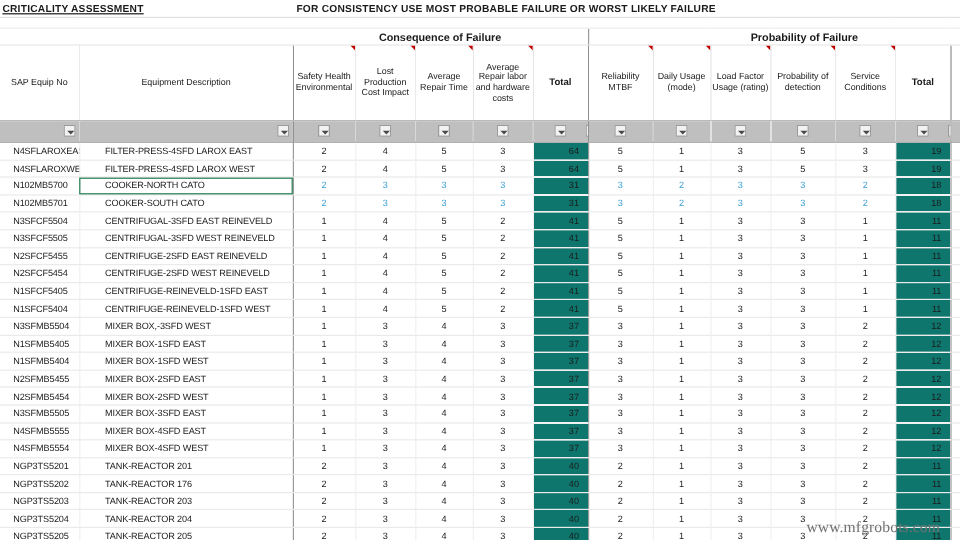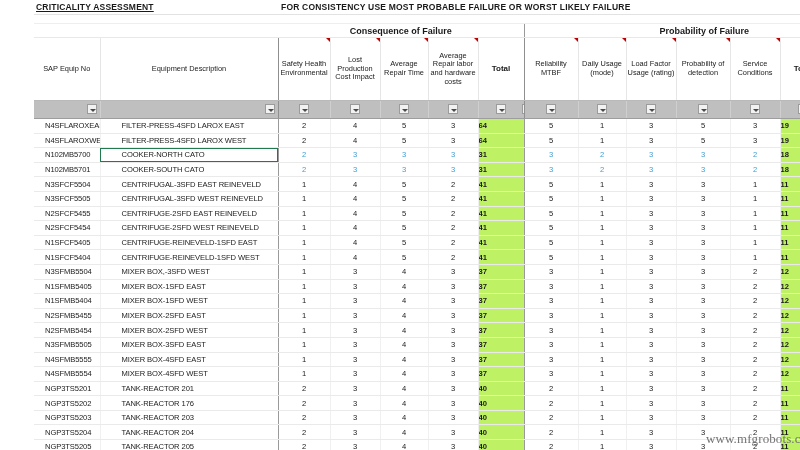--- a/index.html
+++ b/index.html
@@ -2,21 +2,21 @@
 <html><head>
 <meta charset="utf-8">
 <style>
   html,body{margin:0;padding:0;background:#fff;}
   body{
     width:800px;height:450px;overflow:hidden;
     font-family:"Liberation Sans", sans-serif;
     color:#1a1a1a;
     -webkit-font-smoothing:antialiased;
   }
-  #sheet{position:relative;width:690px;height:450px;margin-left:34px;}
+  #sheet{position:relative;width:690px;height:450px;}
   table{border-collapse:collapse;table-layout:fixed;width:800px;}
   td,th{padding:0;margin:0;vertical-align:middle;overflow:hidden;white-space:nowrap;}
 
   
   .title-row td{height:14px;font-size:8.5px;font-weight:bold;letter-spacing:.2px;
                 border-bottom:1px solid #e2e2e2;}
   .title-main{padding-left:2px;}
   .title-main span{text-decoration:underline;}
   .title-cons{padding-left:3px;}
 
@@ -68,21 +68,21 @@
 
   
   .d td{
     height:13.6px;font-size:7.6px;border-bottom:1px solid #eaeaea;
     border-right:1px solid #f0f0f0;
   }
   .d td.thickR{border-right:1px solid #9a9a9a;}
   .d td.code{padding-left:11px;letter-spacing:-.1px;}
   .d td.desc{padding-left:21px;letter-spacing:-.1px;}
   .d td.num{text-align:center;}
-  .d td.tot{text-align:left;padding-right:7px;font-weight:bold;background:#bef264;}
+  .d td.tot{text-align:right;padding-right:7px;font-weight:normal;background:#0f766e;}
   .d td.crit{text-align:right;padding-right:3px;border-right:none;}
   .blue{color:#3d9fd4;}
 
   
   .selcell{
     outline:1.3px solid #1f7a4d;outline-offset:-1px;position:relative;z-index:5;
   }
 
   
   #wm{

